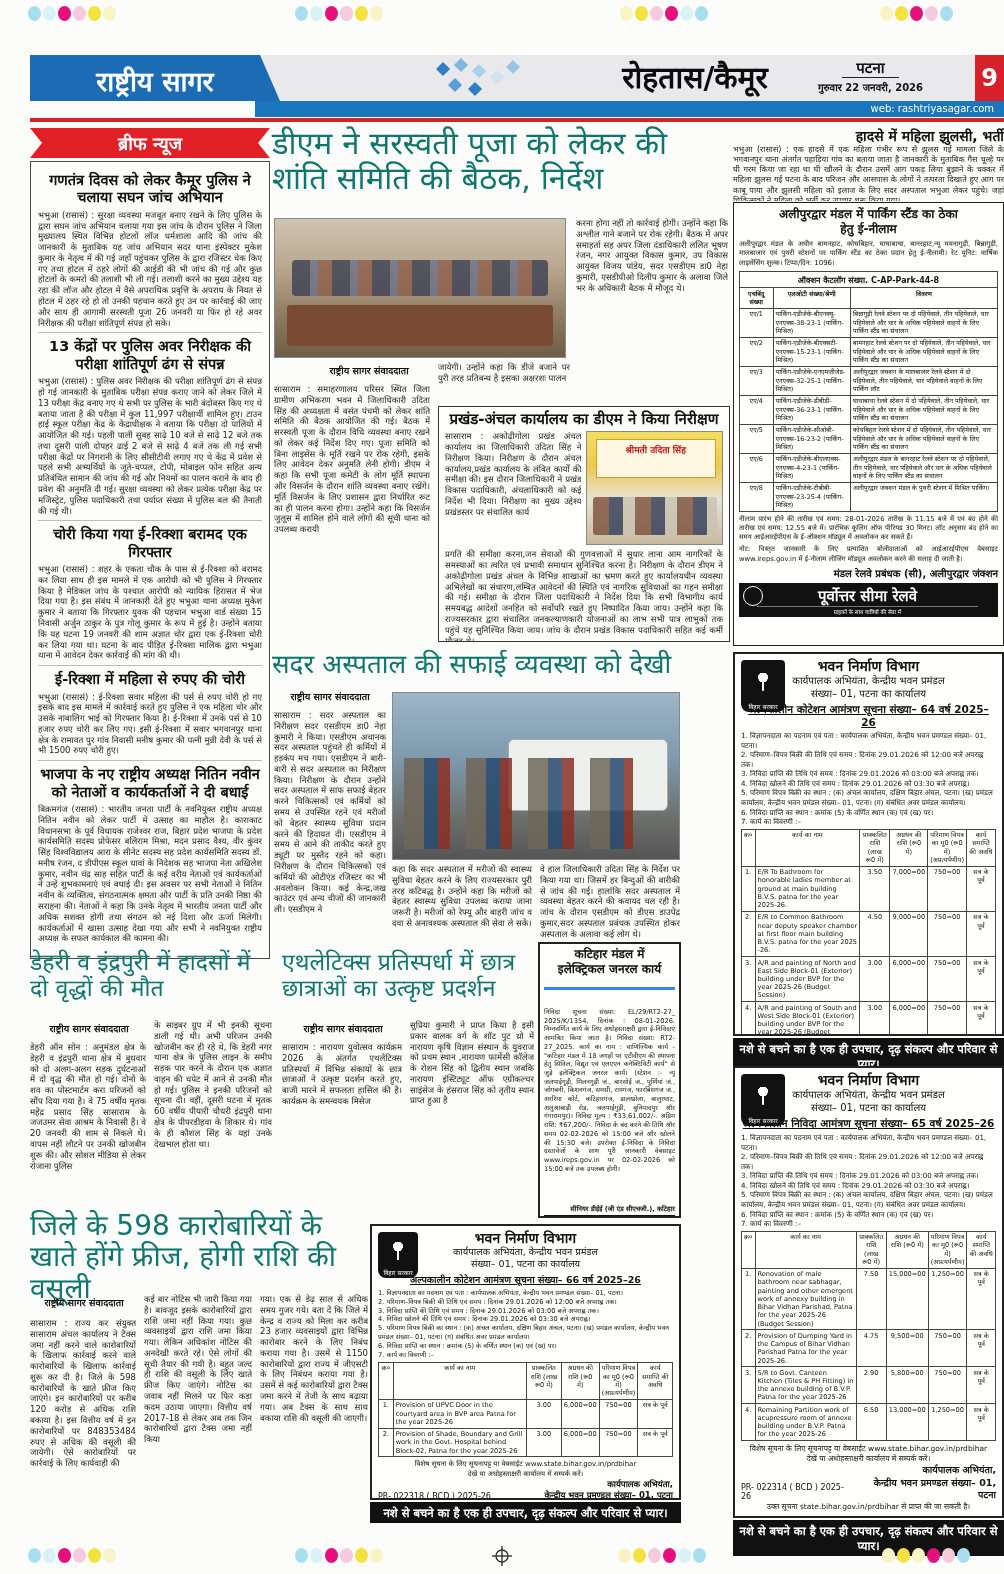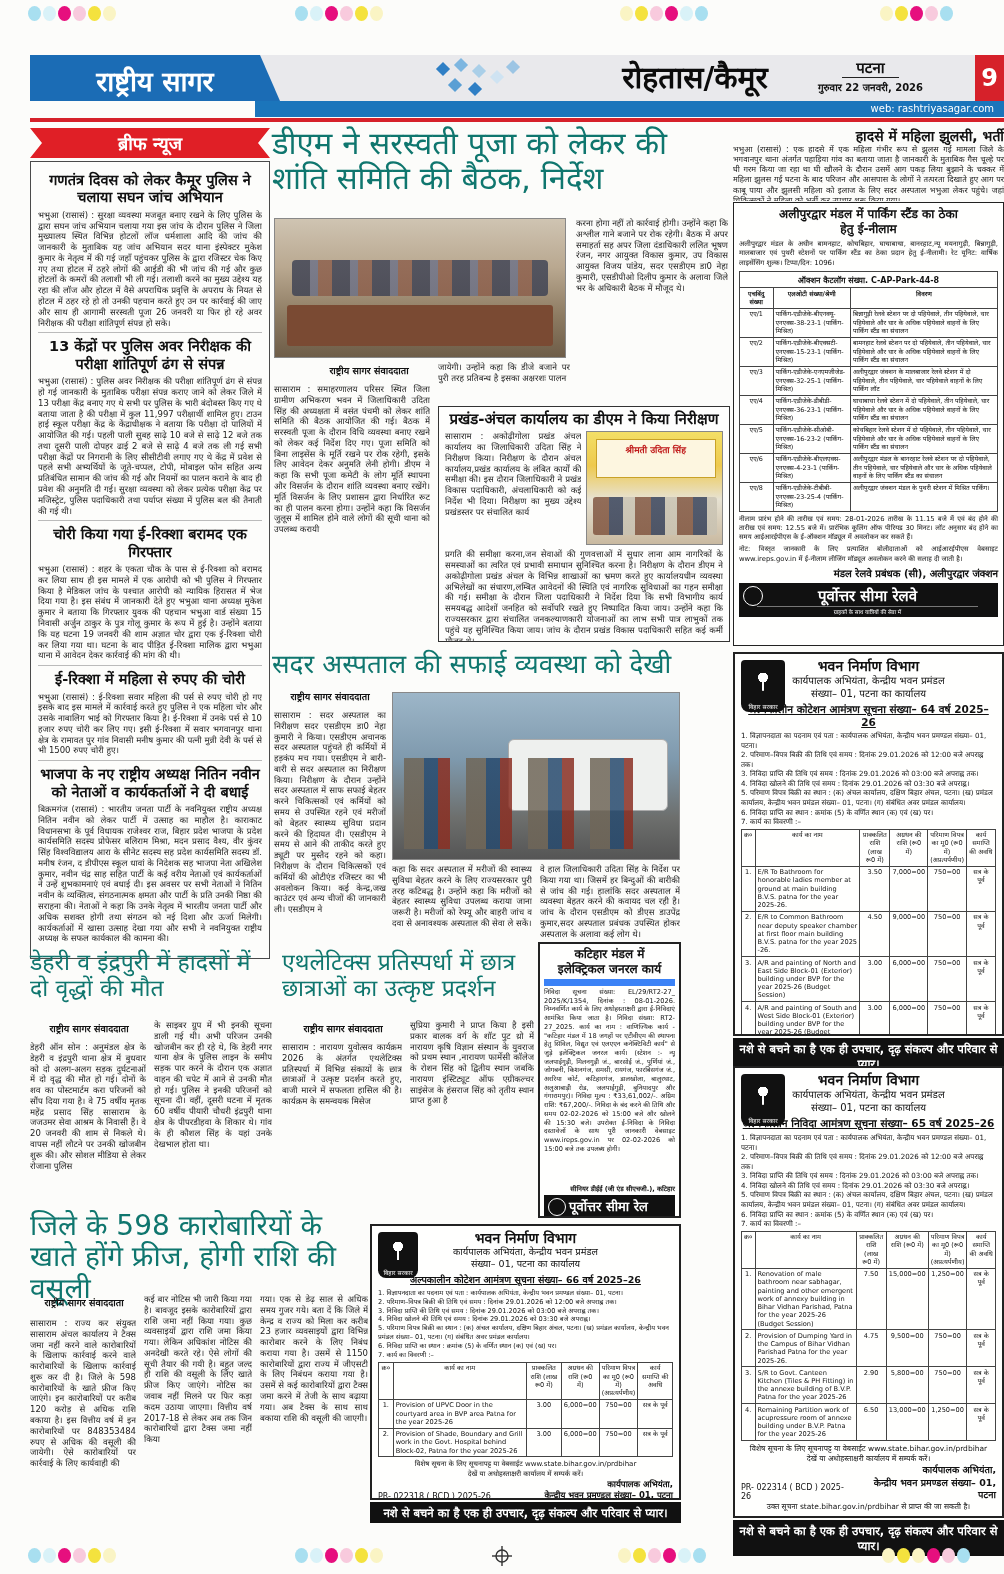--- a/index.html
+++ b/index.html
@@ -188,21 +188,21 @@
 <div class="abs bt" style="left:30px;top:1042px;width:116px;height:158px;">डेहरी ऑन सोन : अनुमंडल क्षेत्र के डेहरी व इंद्रपुरी थाना क्षेत्र में बुधवार को दो अलग-अलग सड़क दुर्घटनाओं में दो वृद्ध की मौत हो गई। दोनों के शव का पोस्टमार्टम करा परिजनों को सौंप दिया गया है। वे 75 वर्षीय मृतक महेंद्र प्रसाद सिंह सासाराम के जजउमर सेवा आश्रम के निवासी हैं। वे 20 जनवरी की शाम से निकले थे। वापस नहीं लौटने पर उनकी खोजबीन शुरू की। और सोशल मीडिया से लेकर रोजाना पुलिस</div>
 <div class="abs bt" style="left:154px;top:1020px;width:118px;height:182px;">के साइबर ग्रुप में भी इनकी सूचना डाली गई थी। अभी परिजन उनकी खोजबीन कर ही रहे थे, कि डेहरी नगर थाना क्षेत्र के पुलिस लाइन के समीप सड़क पार करने के दौरान एक अज्ञात वाहन की चपेट में आने से उनकी मौत हो गई। पुलिस ने इनकी परिजनों को सूचना दी। वहीं, दूसरी घटना में मृतक 60 वर्षीय पीयारी चौधरी इंद्रपुरी थाना क्षेत्र के पीपरडीहवा के शिकार थे। गांव के ही कौशल सिंह के यहां उनके देखभाल होता था।</div>
 
 <div class="abs headline" style="left:282px;top:950px;width:252px;height:66px;font-size:23px;">एथलेटिक्स प्रतिस्पर्धा में छात्र छात्राओं का उत्कृष्ट प्रदर्शन</div>
 <div class="abs byline" style="left:282px;top:1020px;width:122px;">राष्ट्रीय सागर संवाददाता</div>
 <div class="abs bt" style="left:282px;top:1042px;width:120px;height:160px;">सासाराम : नारायण युवोत्सव कार्यक्रम 2026 के अंतर्गत एथलेटिक्स प्रतिस्पर्धा में विभिन्न संकायों के छात्र छात्राओं ने उत्कृष्ट प्रदर्शन करते हुए, बाजी मारने में सफलता हासिल की है।कार्यक्रम के समन्वयक मिसेज</div>
 <div class="abs bt" style="left:410px;top:1020px;width:124px;height:182px;">सुप्रिया कुमारी ने प्राप्त किया है  इसी प्रकार बालक वर्ग के शॉट पुट थ्रो में नारायण कृषि विज्ञान संस्थान के युवराज को प्रथम स्थान ,नारायण फार्मेसी कॉलेज के रोशन सिंह को द्वितीय स्थान जबकि नारायण इंस्टिट्यूट ऑफ एग्रीकल्चर साइंसेज के हंसराज सिंह को तृतीय स्थान प्राप्त हुआ है</div>
 
 <div class="abs" style="left:538px;top:942px;width:143px;height:276px;border:2px solid #222;padding:3px 4px;overflow:hidden;background:#fffffe;">
   <div class="kat-title">कटिहार मंडल में</div>
-  <div class="kat-title" style="border-bottom:7px solid #3b82f6;padding-bottom:2px;margin-bottom:2px;">इलेक्ट्रिकल जनरल कार्य</div>
+  <div class="kat-title" style="border-bottom:3px solid #3b82f6;padding-bottom:10px;margin-bottom:18px;">इलेक्ट्रिकल जनरल कार्य</div>
   <div class="kat-body" style="height:196px;">निविदा सूचना संख्या: EL/29/RT2-27_ 2025/K/1354, दिनांक : 08-01-2026. निम्नवर्णित कार्य के लिए अधोहस्ताक्षरी द्वारा ई-निविदाएं आमंत्रित किया जाता है। निविदा संख्या: RT2-27_2025. कार्य का नाम : वाणिज्यिक कार्य - "कटिहार मंडल में 18 जगहों पर एटीवीएम की स्थापना हेतु सिविल, विद्युत एवं एलएएन कनेक्टिविटी कार्य" से जुड़े इलेक्ट्रिकल जनरल कार्य। (स्टेशन :- न्यू जलपाईगुड़ी, मिलनगुड़ी जं., बारसोई जं., पूर्णियां जं., जोगबनी, किशनगंज, समसी, रायगंज, फारबिसगंज जं., अररिया कोर्ट, कटिहारगंज, डालखोला, बालुरघाट, अलुआबाड़ी रोड, जलपाईगुड़ी, बुनियादपुर और गंगारामपुर)। निविदा मूल्य : ₹33,61,002/-. अग्रिम राशि: ₹67,200/-. निविदा के बंद करने की तिथि और समय 02-02-2026 को 15:00 बजे और खोलने की 15:30 बजे। उपरोक्त ई-निविदा के निविदा दस्तावेजों के साथ पूरी जानकारी वेबसाइट www.ireps.gov.in पर 02-02-2026 को 15:00 बजे तक उपलब्ध होगी।</div>
   <div style="font-size:6.6px;font-weight:bold;text-align:right;">सीनियर डीईई (जी एंड सीएचजी.), कटिहार</div>
   <div class="nfr-banner" style="margin-top:2px;">
     <span class="rail-logo"></span>
     <span>पूर्वोत्तर सीमा रेल</span>
     <span class="nfr-tag">यात्रियों की सेवा में मुस्कान के साथ</span>
   </div>
 </div>
 
 <div class="abs headline" style="left:30px;top:1210px;width:340px;height:78px;font-size:28px;">जिले के 598 कारोबारियों के खाते होंगे फ्रीज, होगी राशि की वसूली</div>

